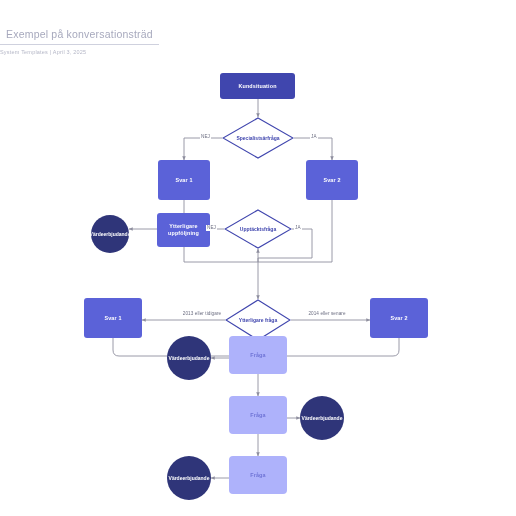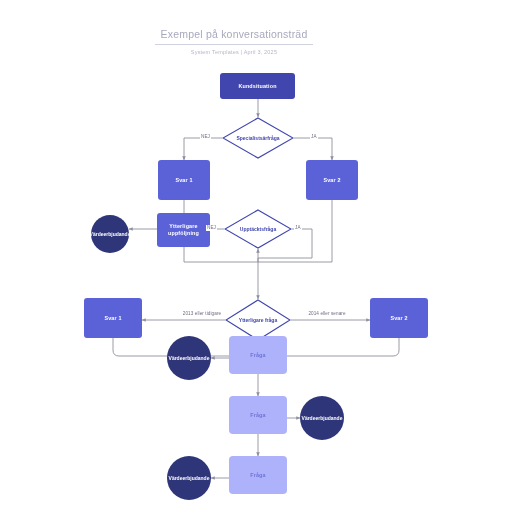--- a/index.html
+++ b/index.html
@@ -14,21 +14,21 @@
     overflow: hidden;
     position: relative;
   }
 
   
   #header {
     position: absolute;
     left: 0;
     top: 24px;
     width: 468px;
-    text-align: center;
+    text-align: left;
   }
   #doc-title {
     font-size: 10.5px;
     color: #a7a9bd;
     letter-spacing: 0.2px;
     display: inline-block;
     padding: 0 6px 4px 6px;
     border-bottom: 1px solid #cfd1de;
   }
   #doc-subtitle {

